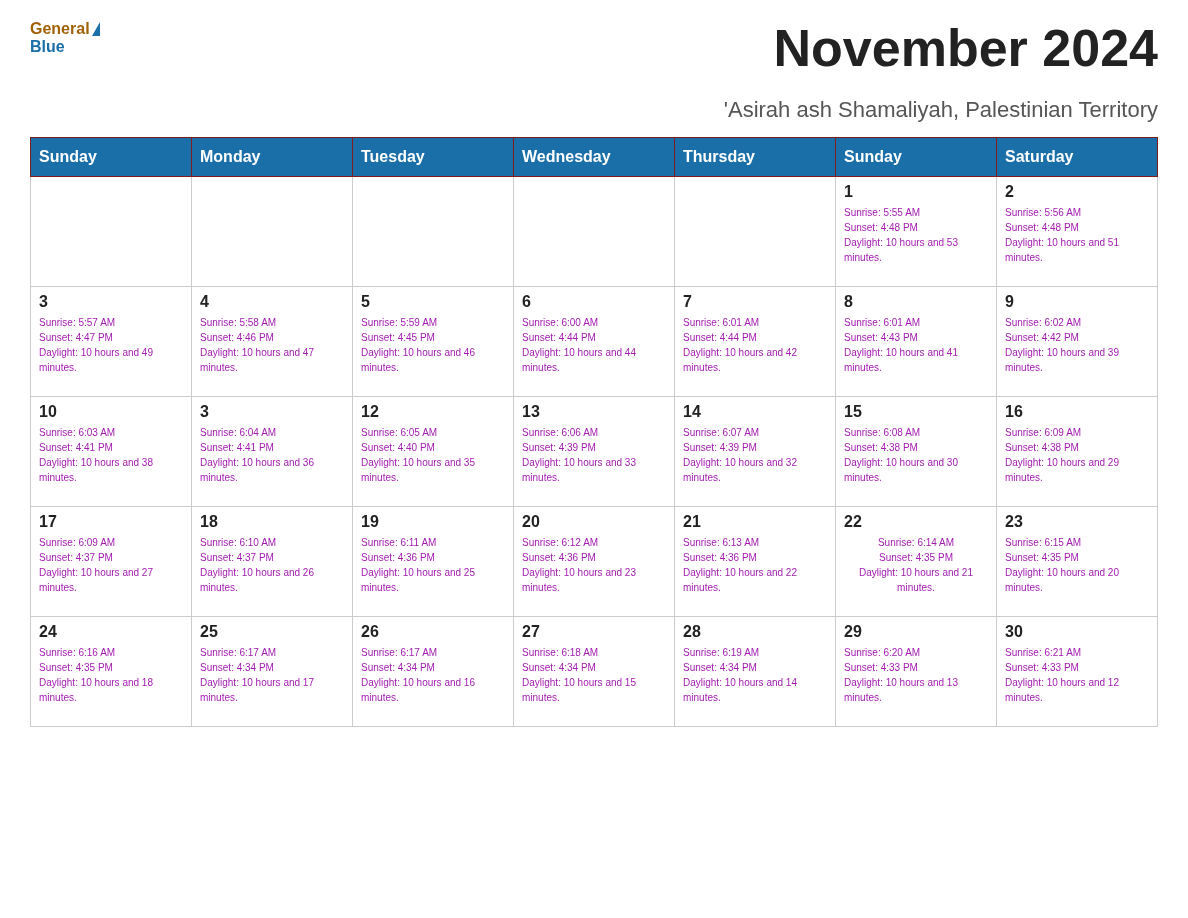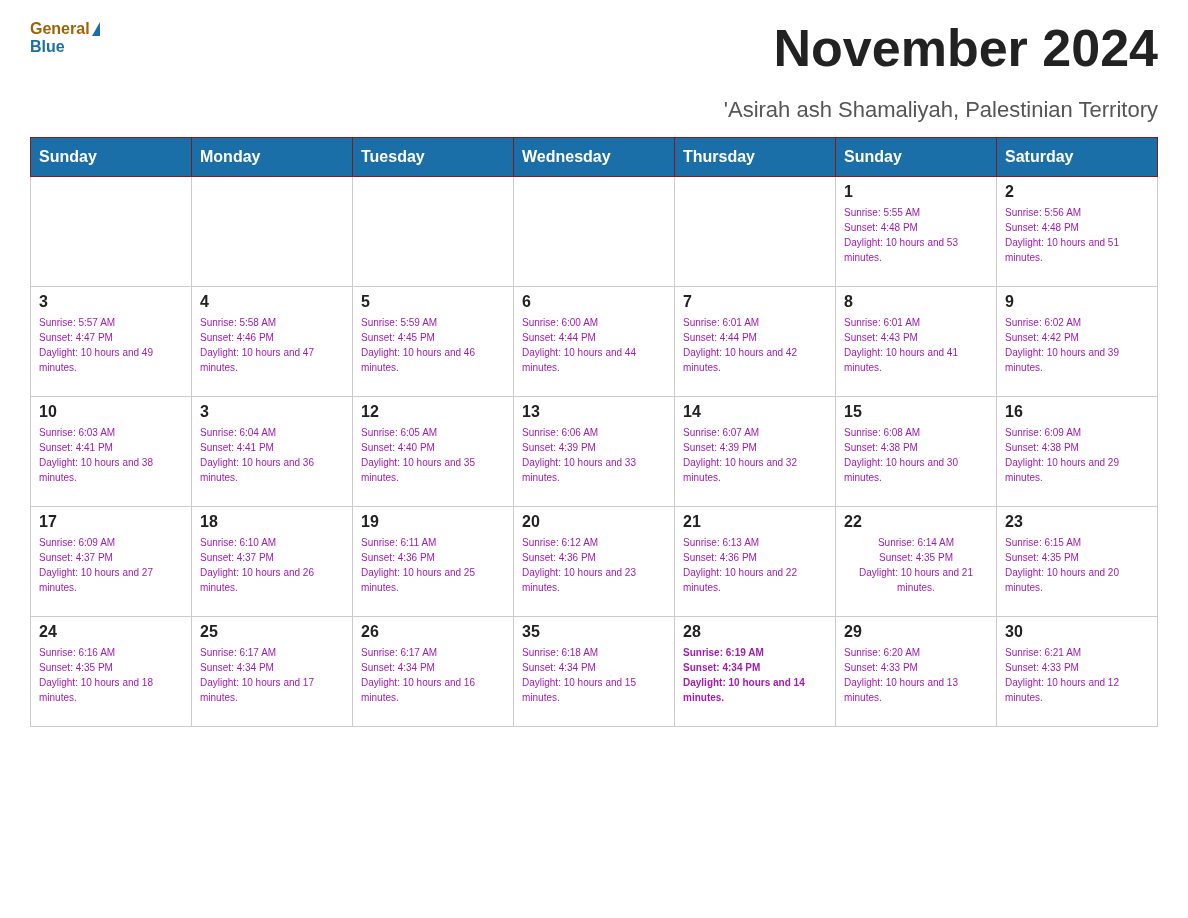--- a/index.html
+++ b/index.html
@@ -283,28 +283,28 @@
 Sunset: 4:34 PM
 Daylight: 10 hours and 17 minutes.</div>
         </td>
         <td>
           <span class="day-num">26</span>
           <div class="day-info" style="white-space: pre-line;">Sunrise: 6:17 AM
 Sunset: 4:34 PM
 Daylight: 10 hours and 16 minutes.</div>
         </td>
         <td>
-          <span class="day-num">35</span>
+          <span class="day-num">27</span>
           <div class="day-info" style="white-space: pre-line;">Sunrise: 6:18 AM
 Sunset: 4:34 PM
 Daylight: 10 hours and 15 minutes.</div>
         </td>
         <td>
           <span class="day-num">28</span>
-          <div class="day-info" style="white-space: pre-line; font-weight: bold;">Sunrise: 6:19 AM
+          <div class="day-info" style="white-space: pre-line;">Sunrise: 6:19 AM
 Sunset: 4:34 PM
 Daylight: 10 hours and 14 minutes.</div>
         </td>
         <td>
           <span class="day-num">29</span>
           <div class="day-info" style="white-space: pre-line;">Sunrise: 6:20 AM
 Sunset: 4:33 PM
 Daylight: 10 hours and 13 minutes.</div>
         </td>
         <td>

